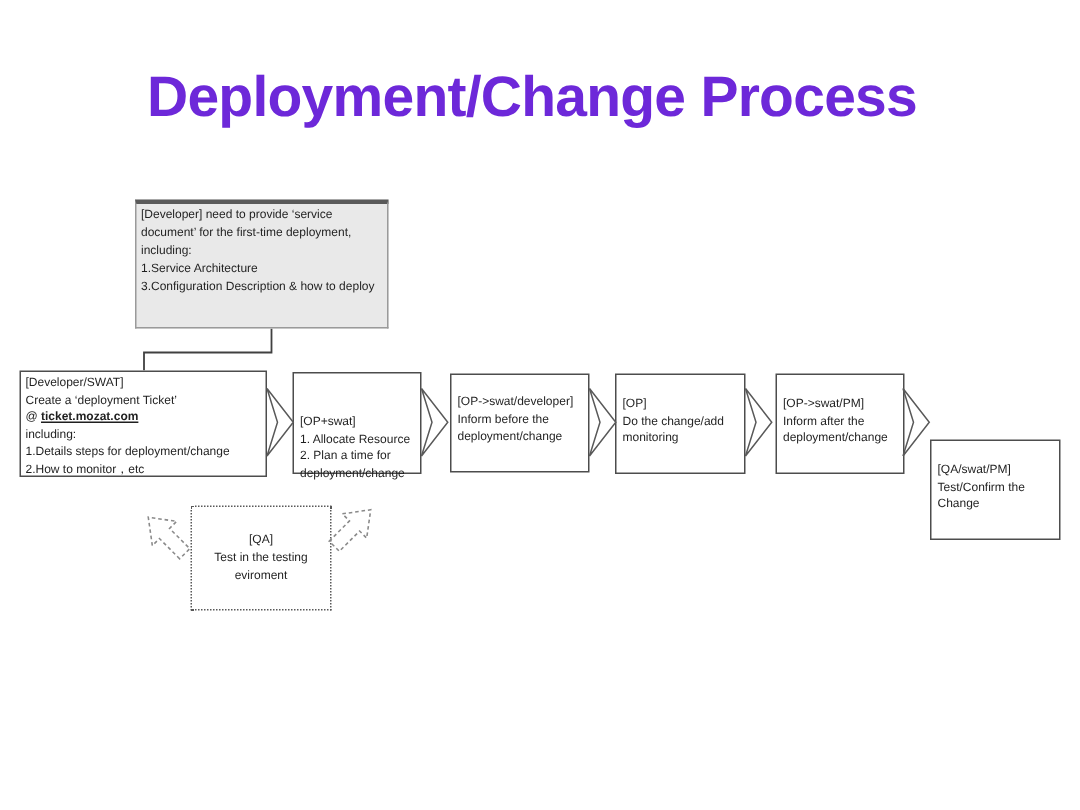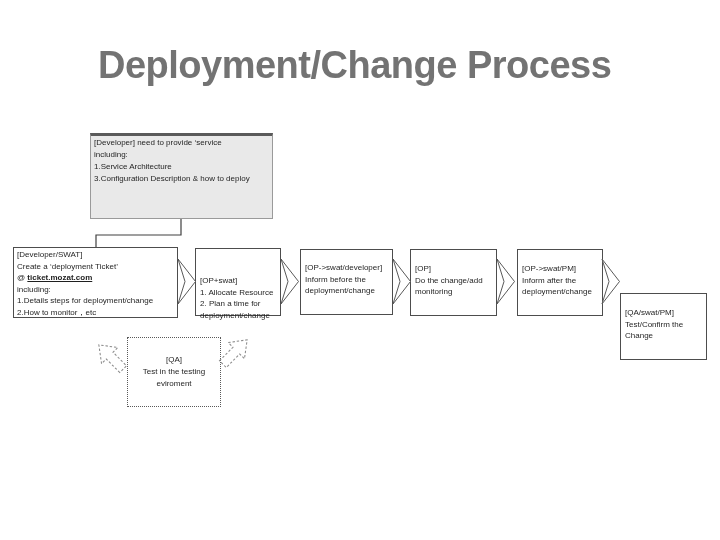--- a/index.html
+++ b/index.html
@@ -2,31 +2,31 @@
 <html><head>
 <meta charset="utf-8">
 <style>
   html,body { margin:0; padding:0; background:#fff; }
   .slide {
     position:relative; width:720px; height:540px; background:#ffffff;
     font-family:"Liberation Sans", sans-serif; overflow:hidden; color:#1a1a1a;
   }
   .title {
     position:absolute; left:98px; top:44px; width:560px;
-    font-size:38px; font-weight:bold; letter-spacing:-0.5px; color:#737373;
+    font-size:38px; font-weight:bold; letter-spacing:-0.5px; color:#6d28d9;
     white-space:nowrap;
   }
   .box {
     position:absolute; box-sizing:border-box; background:#fff;
     border:1.5px solid #4d4d4d; font-size:8px; line-height:11.5px;
     padding:2px 3px; color:#1f1f1f;
   }
   .bline { white-space:nowrap; }
   .note-box {
-    left:90px; top:133px; width:183px; height:86px;
+    left:90px; top:133px; width:169px; height:86px;
     background:#e9e9e9; border:1px solid #9a9a9a; border-top:3px solid #5a5a5a;
     line-height:12px; padding:1px 3px;
   }
   .ticket-box { left:13px; top:247px; width:165px; height:71px; padding-top:1px; }
   .ticket-box .link { font-weight:bold; text-decoration:underline; }
   .fbox0 { left:195px; top:248px; width:86px; height:68px; padding:26px 3px 0 4px; }
   .fbox1 { left:300px; top:249px; width:93px; height:66px; padding:12px 3px 0 4px; }
   .fbox2 { left:410px; top:249px; width:87px; height:67px; padding:13px 3px 0 4px; }
   .fbox3 { left:517px; top:249px; width:86px; height:67px; padding:13px 3px 0 4px; }
   .fbox4 { left:620px; top:249px; width:87px; height:67px; padding:13px 3px 0 4px;margin-top:44px; }
@@ -48,20 +48,21 @@
 <div class="slide">
 
   <div class="title">Deployment/Change Process</div>
 
   <svg class="overlay">
     <polyline points="181,219 181,235 96,235 96,247" fill="none" stroke="#404040" stroke-width="1.2"></polyline>
   </svg>
 
   <div class="box note-box">
     <div class="bline">[Developer] need to provide ‘service</div>
+    <div class="bline">document’ for the first-time deployment,</div>
     <div class="bline">including:</div>
     <div class="bline">1.Service Architecture</div>
     <div class="bline">3.Configuration Description &amp; how to deploy</div>
   </div>
 
   <div class="box ticket-box">
     <div class="bline">[Developer/SWAT]</div>
     <div class="bline">Create a ‘deployment Ticket’</div>
     <div class="bline"><span>@ </span><span class="link">ticket.mozat.com</span></div>
     <div class="bline">including:</div>

